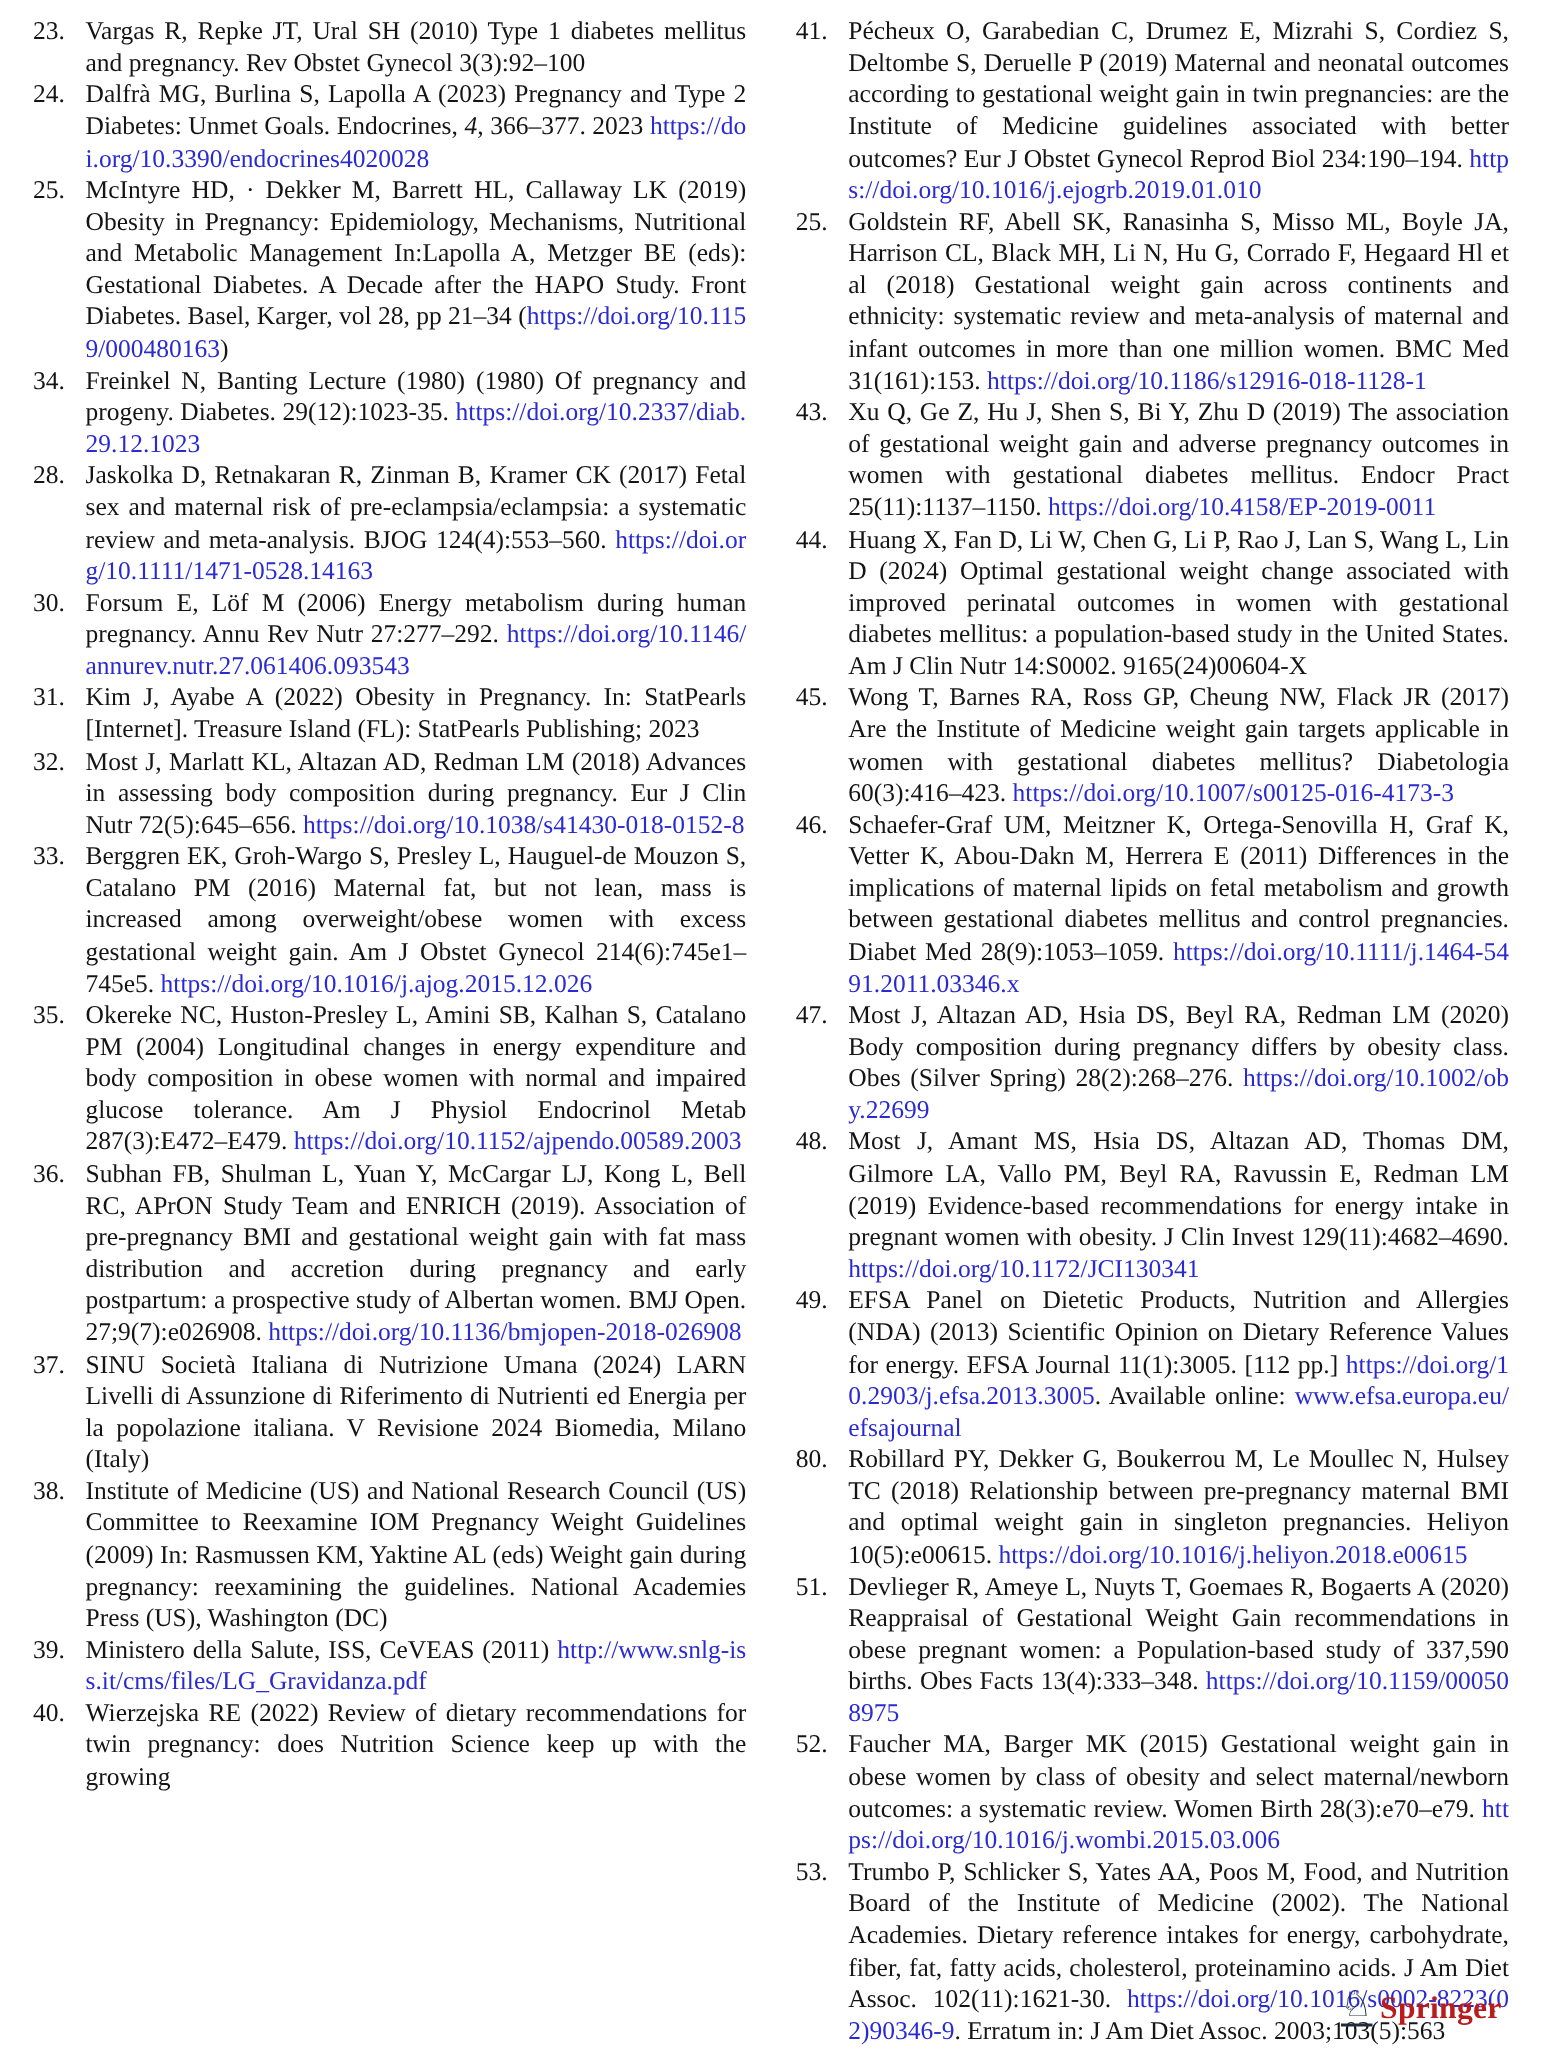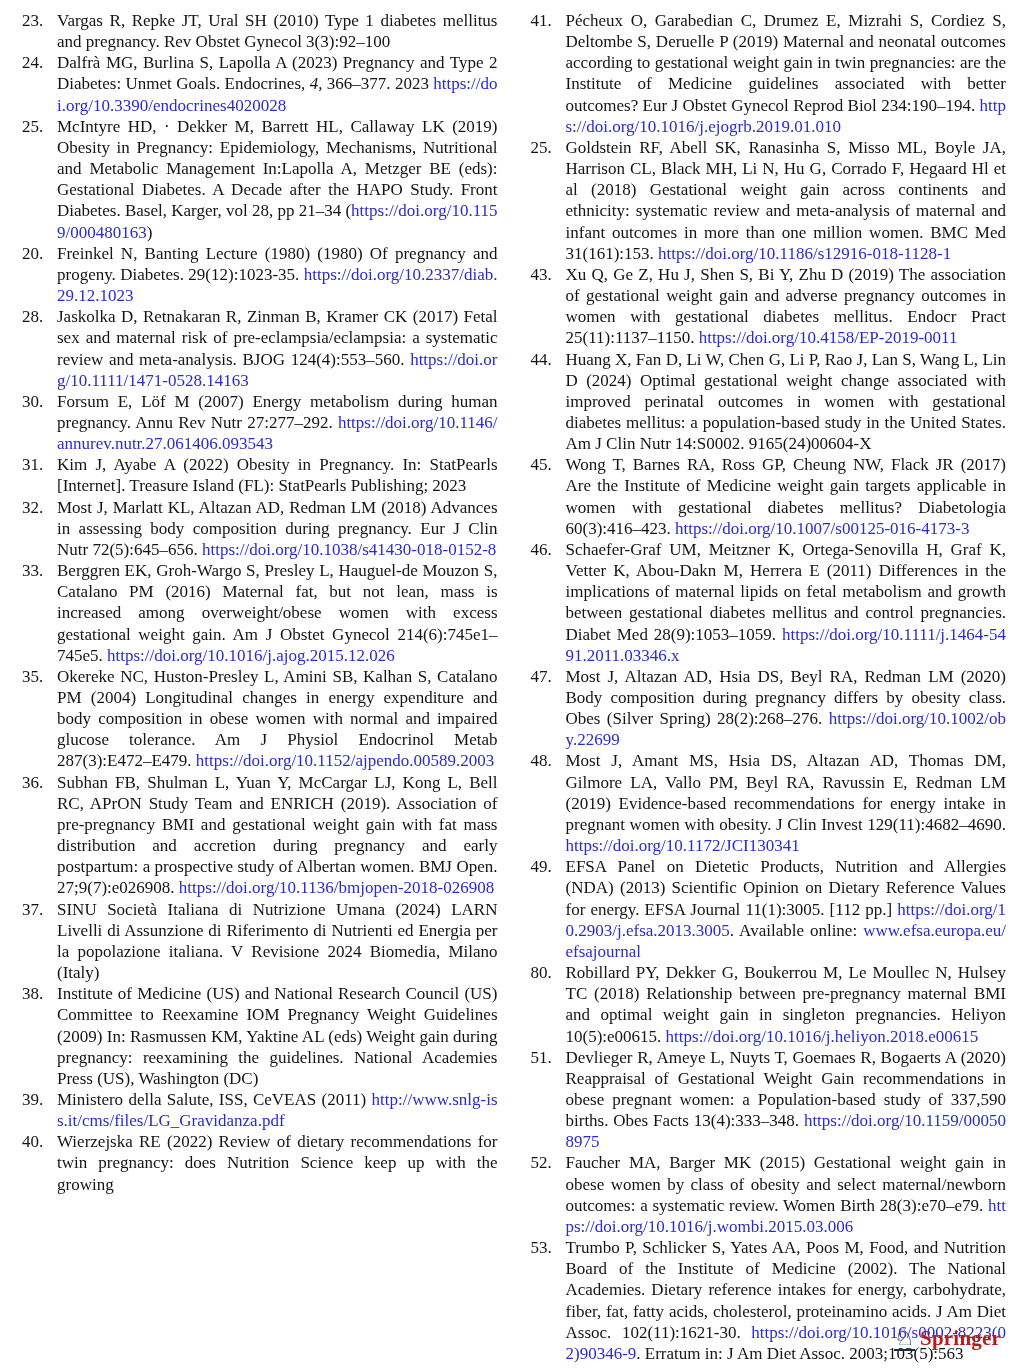--- a/index.html
+++ b/index.html
@@ -48,30 +48,30 @@
       </div>
       <div class="ref-item">
         <div class="ref-num">24.</div>
         <div class="ref-text"><span class="">Dalfrà MG, Burlina S, Lapolla A (2023) Pregnancy and Type 2 Diabetes: Unmet Goals. Endocrines, </span><span class="it">4</span><span class="">, 366–377. 2023 </span><a class="ref-link">https://doi.org/10.3390/endocrines4020028</a></div>
       </div>
       <div class="ref-item">
         <div class="ref-num">25.</div>
         <div class="ref-text"><span class="">McIntyre HD, · Dekker M, Barrett HL, Callaway LK (2019) Obesity in Pregnancy: Epidemiology, Mechanisms, Nutritional and Metabolic Management In:Lapolla A, Metzger BE (eds): Gestational Diabetes. A Decade after the HAPO Study. Front Diabetes. Basel, Karger, vol 28, pp 21–34 (</span><a class="ref-link">https://doi.org/10.1159/000480163</a><span class="">)</span></div>
       </div>
       <div class="ref-item">
-        <div class="ref-num">20.</div>
+        <div class="ref-num">34.</div>
         <div class="ref-text"><span class="">Freinkel N, Banting Lecture (1980) (1980) Of pregnancy and progeny. Diabetes. 29(12):1023-35. </span><a class="ref-link">https://doi.org/10.2337/diab.29.12.1023</a></div>
       </div>
       <div class="ref-item">
         <div class="ref-num">28.</div>
         <div class="ref-text"><span class="">Jaskolka D, Retnakaran R, Zinman B, Kramer CK (2017) Fetal sex and maternal risk of pre-eclampsia/eclampsia: a systematic review and meta-analysis. BJOG 124(4):553–560. </span><a class="ref-link">https://doi.org/10.1111/1471-0528.14163</a></div>
       </div>
       <div class="ref-item">
         <div class="ref-num">30.</div>
-        <div class="ref-text"><span class="">Forsum E, Löf M (2007) Energy metabolism during human pregnancy. Annu Rev Nutr 27:277–292. </span><a class="ref-link">https://doi.org/10.1146/annurev.nutr.27.061406.093543</a></div>
+        <div class="ref-text"><span class="">Forsum E, Löf M (2006) Energy metabolism during human pregnancy. Annu Rev Nutr 27:277–292. </span><a class="ref-link">https://doi.org/10.1146/annurev.nutr.27.061406.093543</a></div>
       </div>
       <div class="ref-item">
         <div class="ref-num">31.</div>
         <div class="ref-text"><span class="">Kim J, Ayabe A (2022) Obesity in Pregnancy. In: StatPearls [Internet]. Treasure Island (FL): StatPearls Publishing; 2023</span></div>
       </div>
       <div class="ref-item">
         <div class="ref-num">32.</div>
         <div class="ref-text"><span class="">Most J, Marlatt KL, Altazan AD, Redman LM (2018) Advances in assessing body composition during pregnancy. Eur J Clin Nutr 72(5):645–656. </span><a class="ref-link">https://doi.org/10.1038/s41430-018-0152-8</a></div>
       </div>
       <div class="ref-item">

